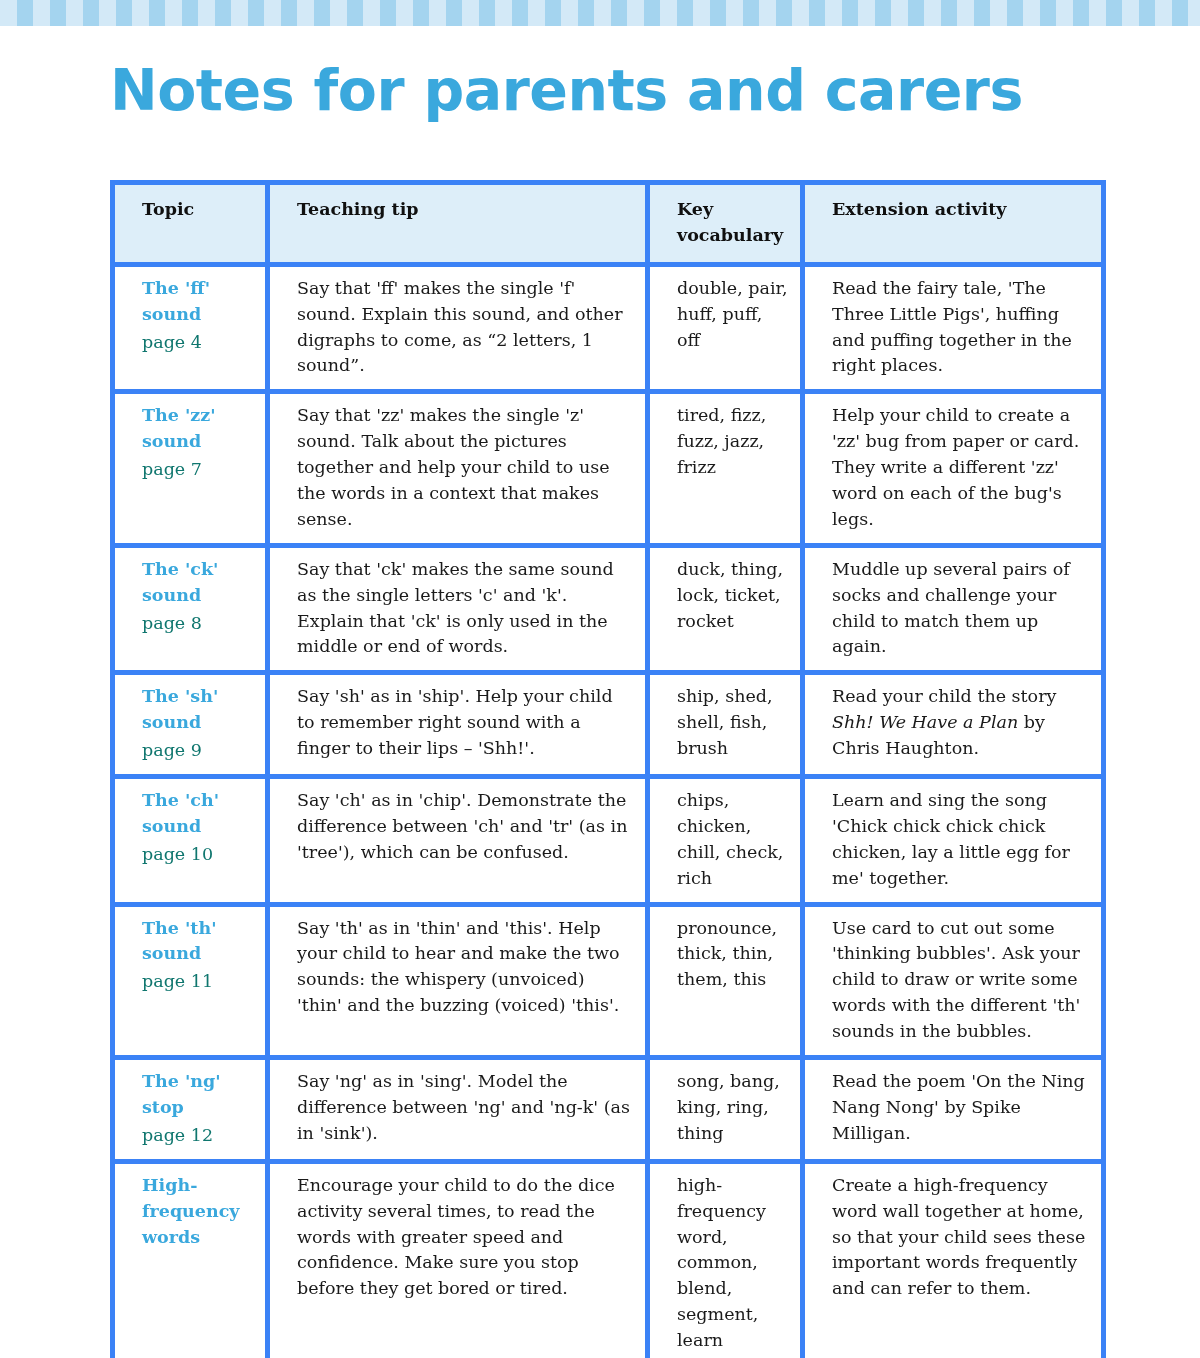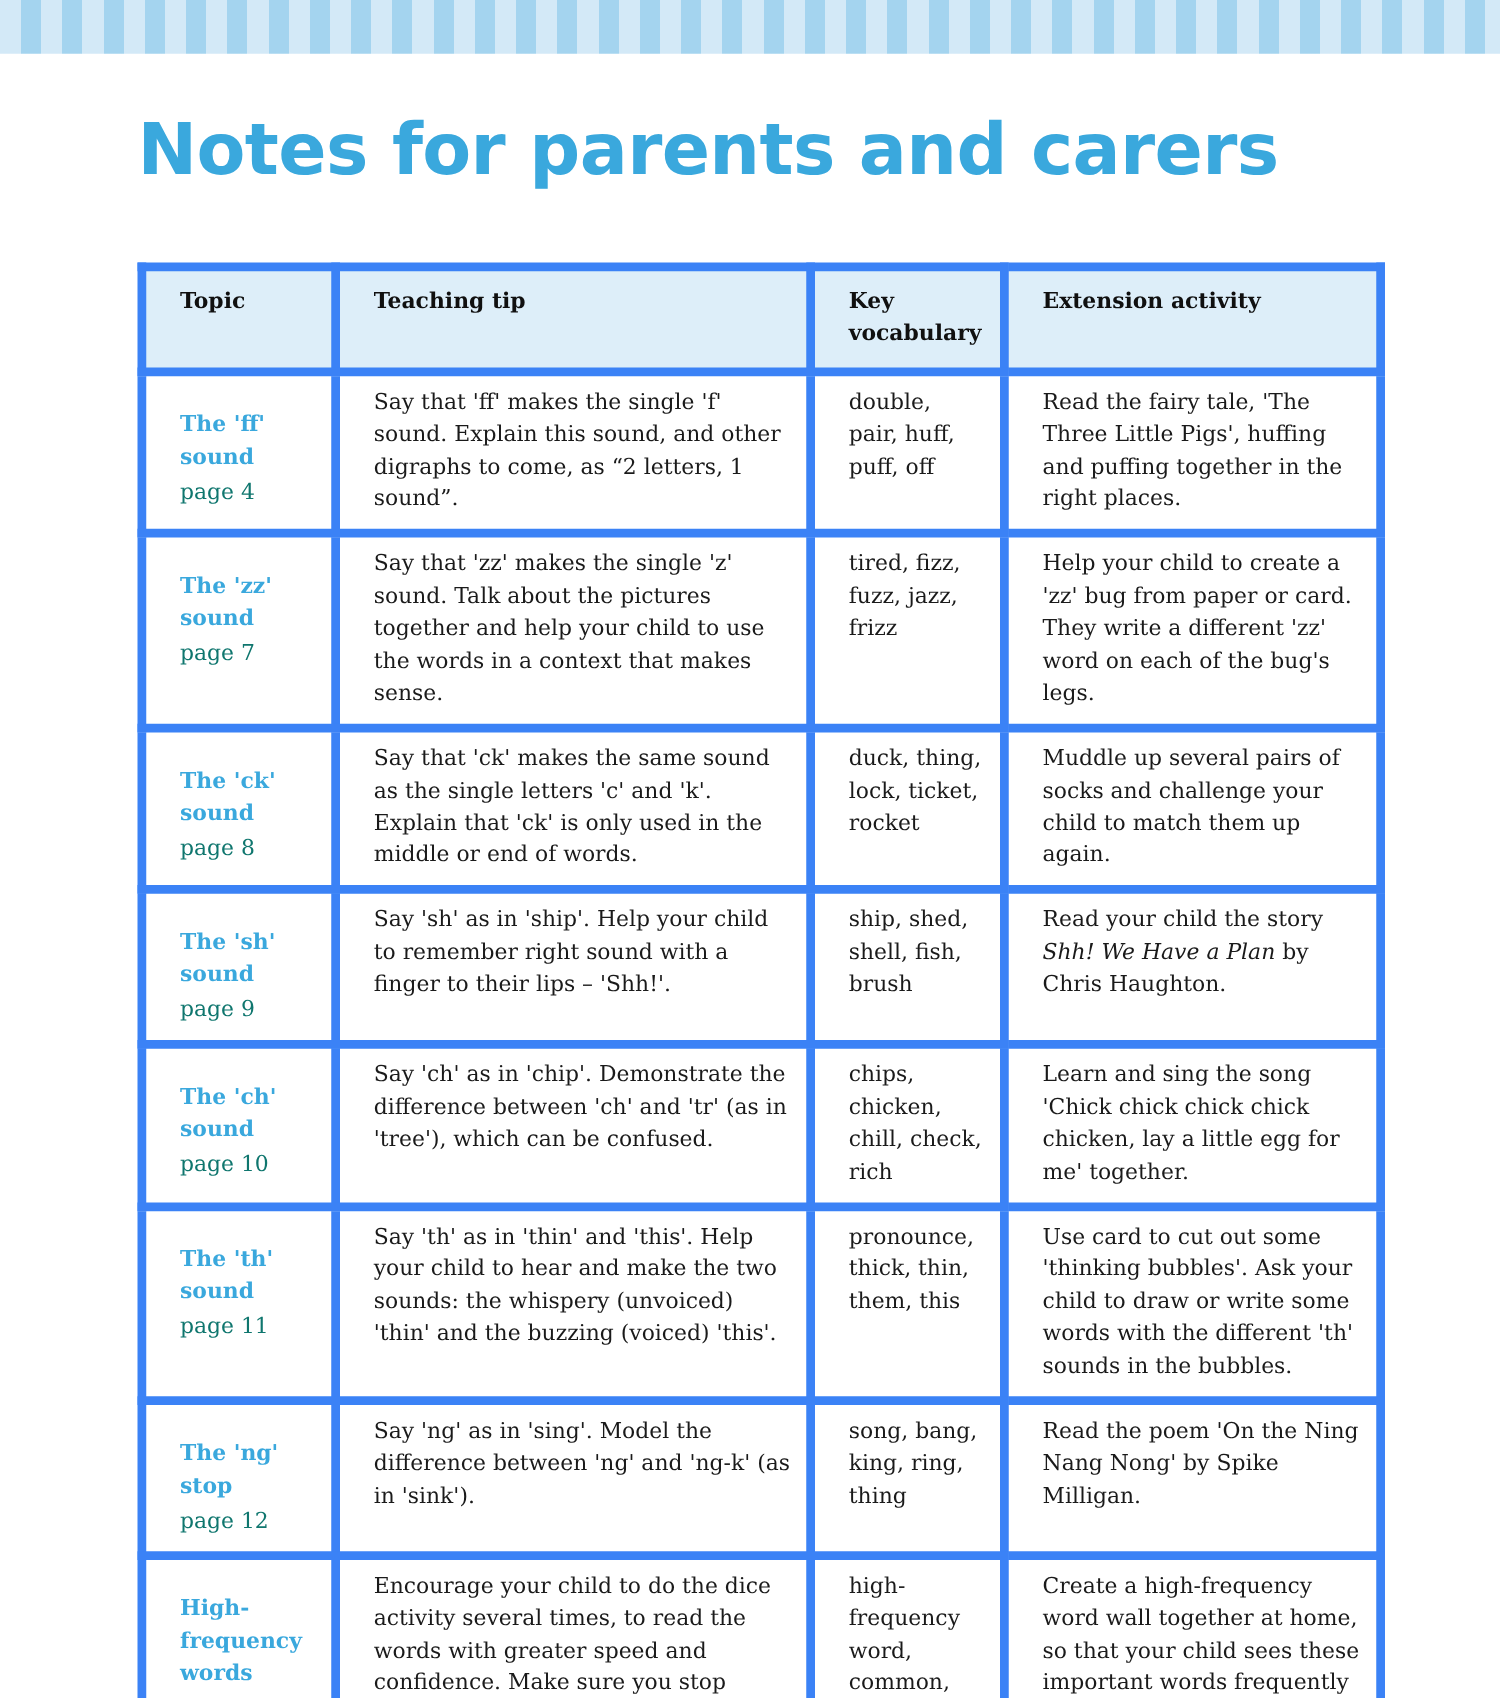--- a/index.html
+++ b/index.html
@@ -25,21 +25,21 @@
     background-image: repeating-linear-gradient(
       to right,
       #d3e9f7 0px, #d3e9f7 17px,
       #a4d4ef 17px, #a4d4ef 33px
     );
   }
 
   
   .page {
     position: absolute;
-    top: 56px;
+    top: 26px;
     left: 0;
     width: 1200px;
     height: 957px;
     background: #ffffff;
   }
 
   .page-title {
     position: absolute;
     top: 36px;
     left: 110px;
@@ -61,21 +61,21 @@
     border-collapse: collapse;
     table-layout: fixed;
   }
   .notes-table col.c-topic  { width: 155px; }
   .notes-table col.c-tip    { width: 380px; }
   .notes-table col.c-vocab  { width: 155px; }
   .notes-table col.c-ext    { width: 301px; }
 
   .notes-table th,
   .notes-table td {
-    border: 7px solid #3b82f6;
+    border: 5px solid #3b82f6;
     vertical-align: top;
     padding: 9px 11px 10px 27px;
     font-size: 17.5px;
     line-height: 1.48;
     color: #1a1a1a;
   }
 
   .notes-table thead th {
     background: #ddeef9;
     font-weight: bold;
@@ -84,21 +84,20 @@
     padding-bottom: 13px;
     text-align: left;
     color: #101010;
   }
 
   .topic-name {
     display: block;
     color: #3aa8dd;
     font-weight: bold;
     margin-bottom: 2px;
-    margin-top: 18px;
   }
   .topic-page {
     display: block;
     color: #0f766e;
     font-weight: normal;
   }
   .cell-italic { font-style: italic; }
 </style>
 </head>
 <body>

